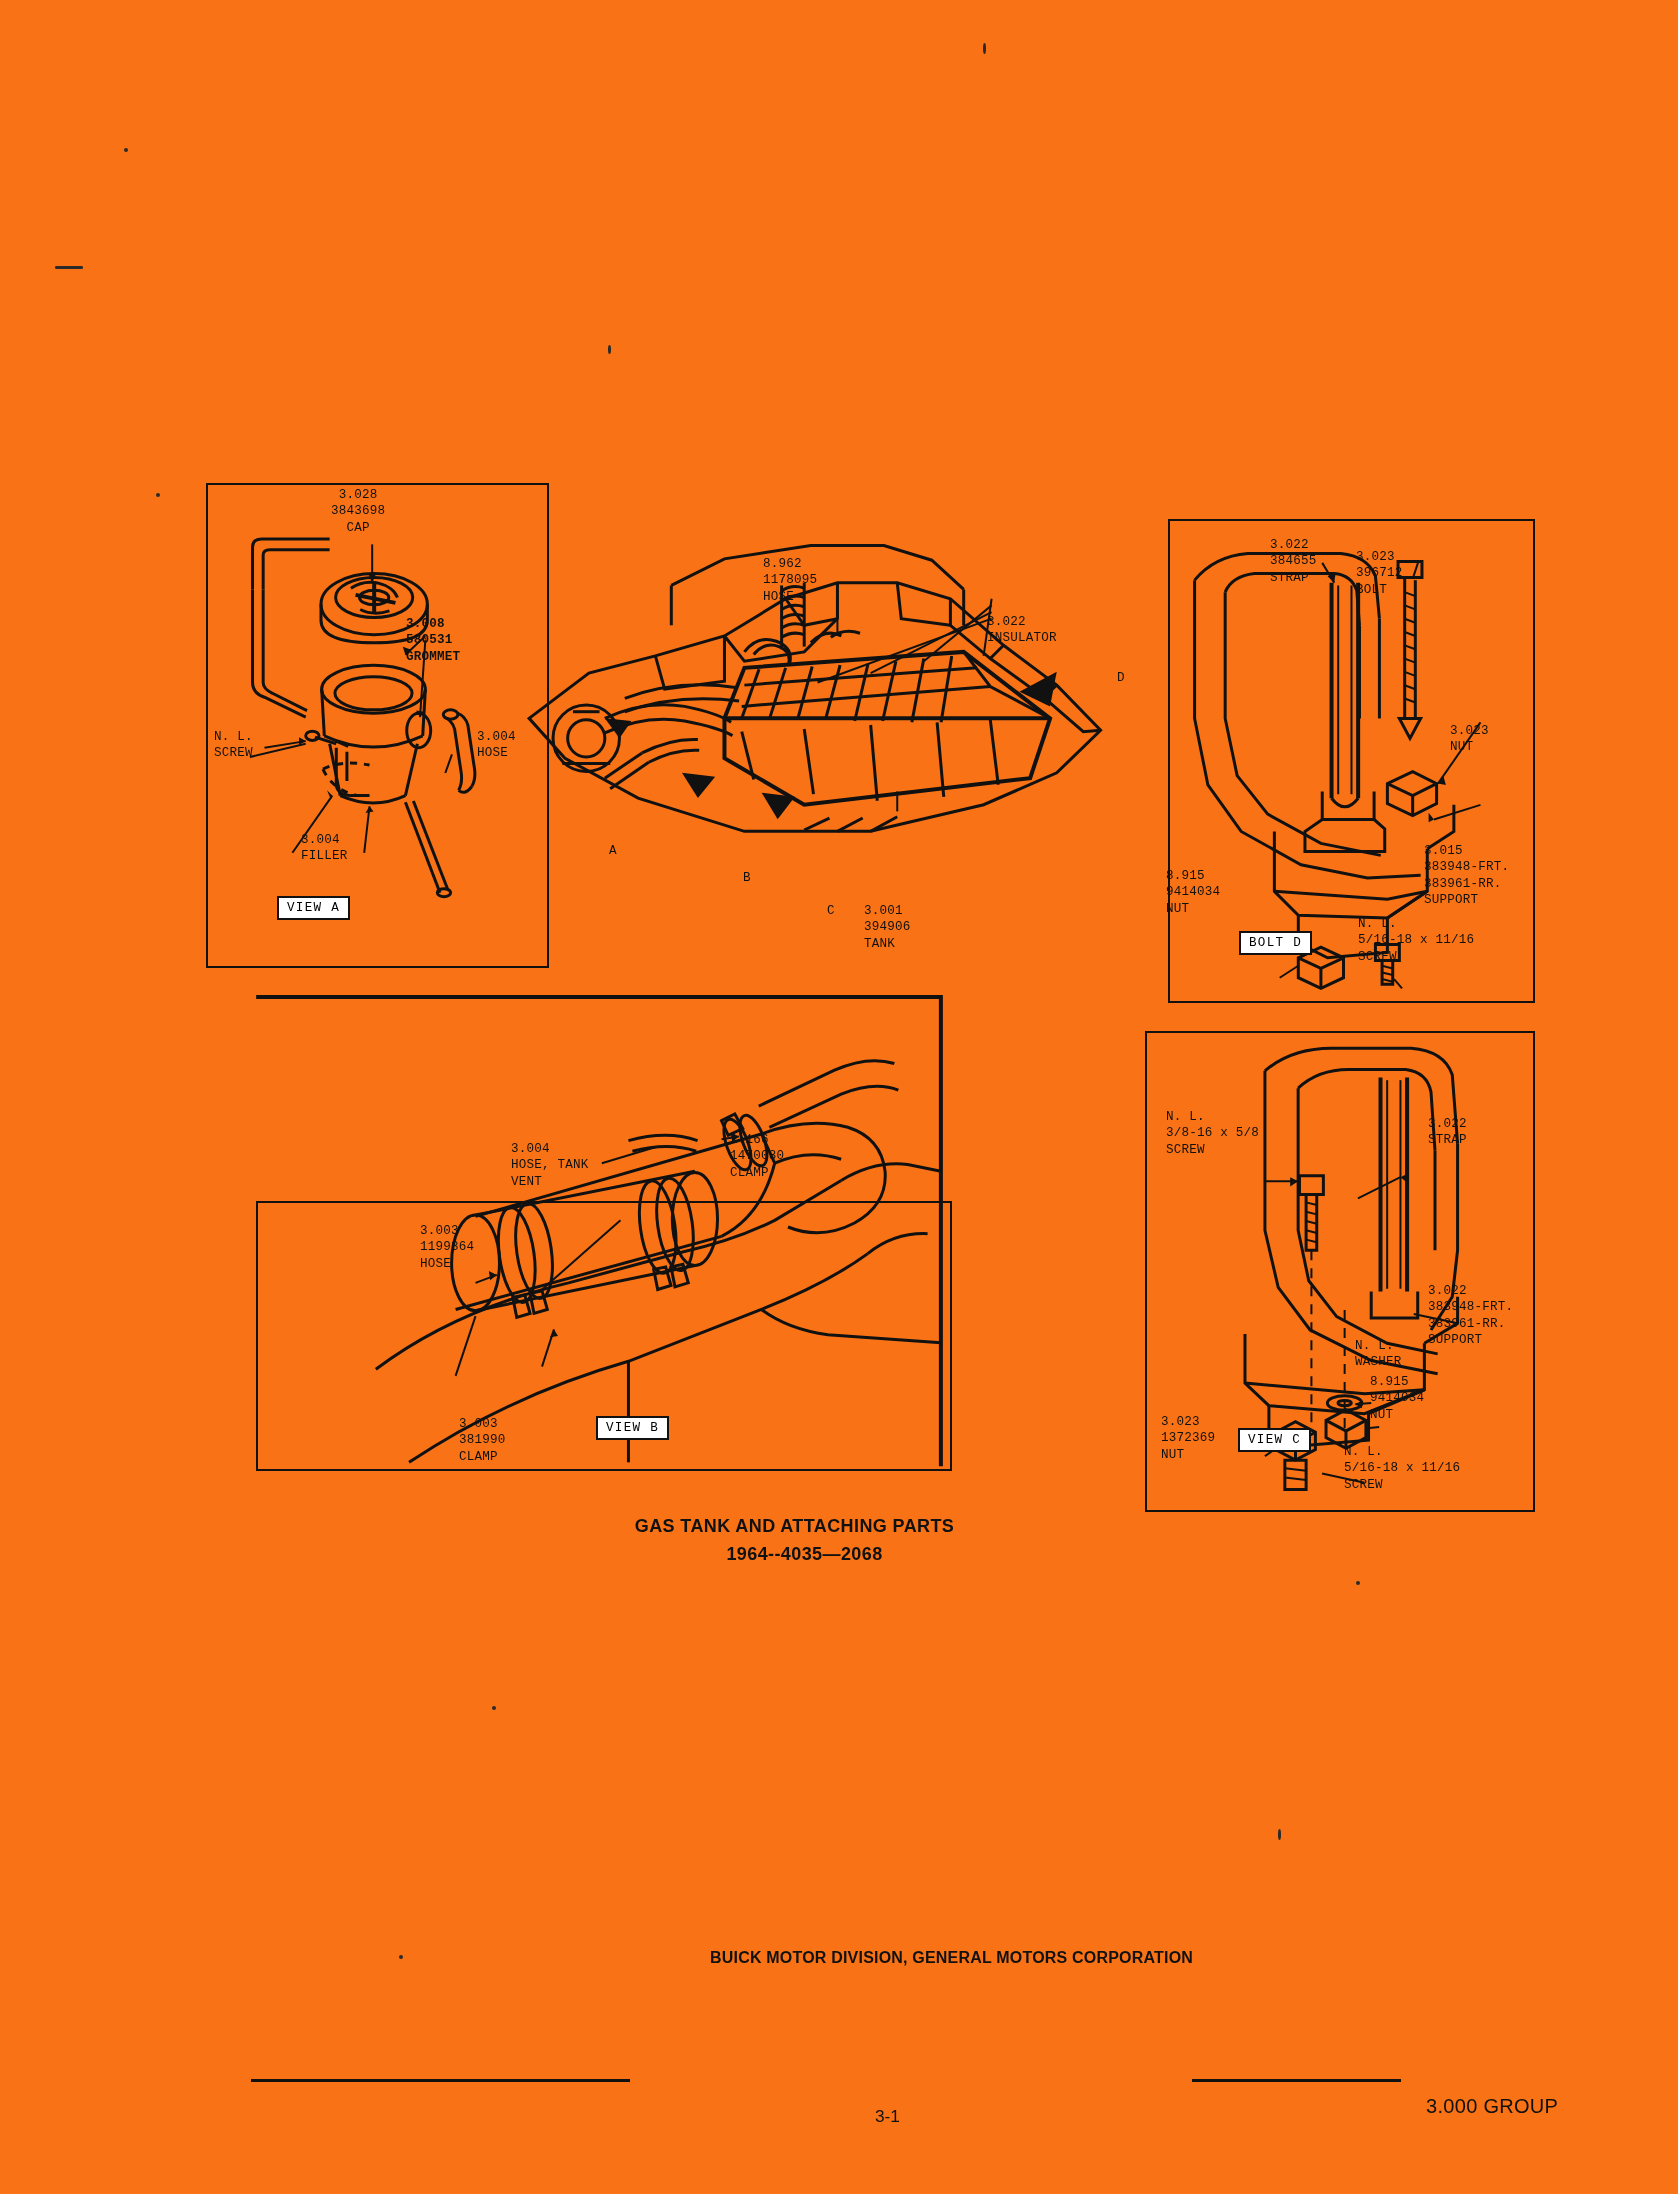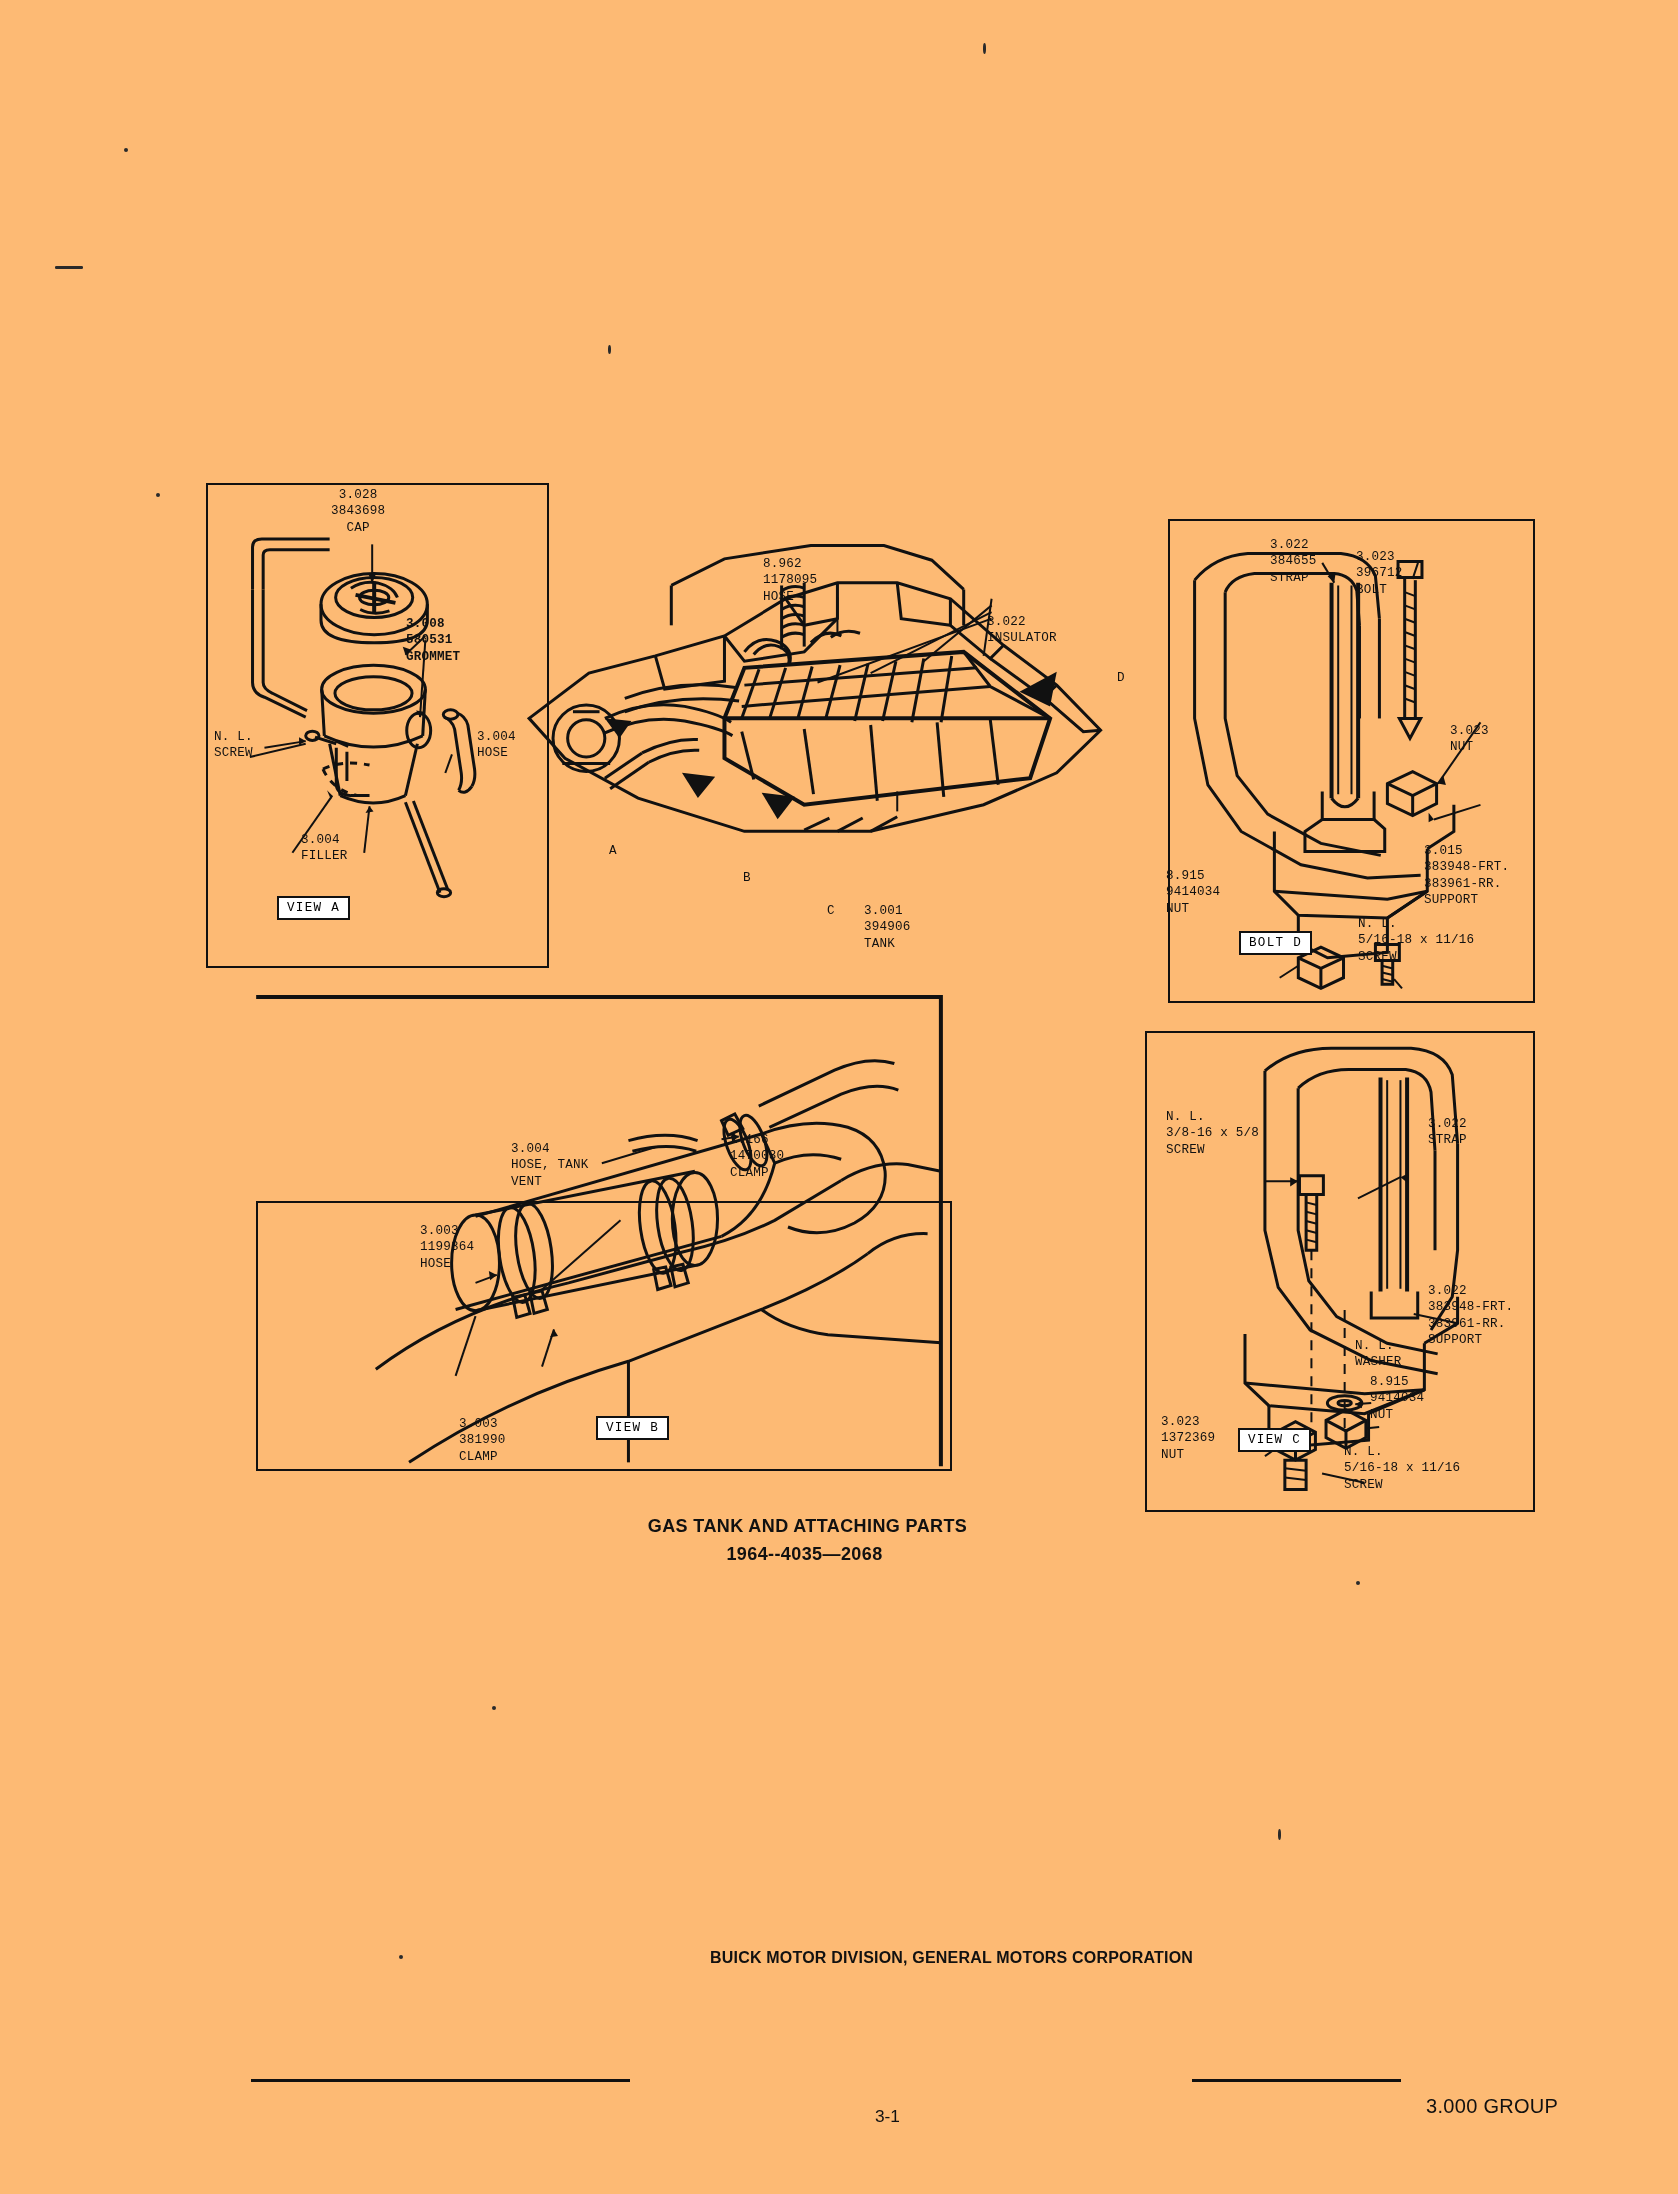--- a/index.html
+++ b/index.html
@@ -11,21 +11,21 @@
     width: 1679px;
     height: 2194px;
     position: relative;
     font-family: "Liberation Sans", sans-serif;
     color: #000;
     overflow: hidden;
   }
   .page {
     position: absolute;
     inset: 0;
-    background: #fdba74;
+    background: #f97316;
   }
 
   
   .lbl {
     position: absolute;
     font-family: "Liberation Mono", monospace;
     font-size: 12.6px;
     line-height: 1.30;
     letter-spacing: 0.2px;
     white-space: pre;
@@ -561,21 +561,21 @@
 9414034
 NUT</div>
   <div class="lbl" style="left:1161px; top:1414px;">3.023
 1372369
 NUT</div>
   <div class="lbl" style="left:1344px; top:1444px;">N. L.
 5/16-18 x 11/16
 SCREW</div>
   <div class="viewtag" style="left:1238px; top:1428px;">VIEW C</div>
 
-  <div class="caption" style="left:588px; top:1516px; width:439px;">GAS TANK AND ATTACHING PARTS</div>
+  <div class="caption" style="left:575px; top:1516px; width:439px;">GAS TANK AND ATTACHING PARTS</div>
   <div class="caption" style="left:585px; top:1544px; width:439px;">1964--4035—2068</div>
 
   <div class="footer-rule" style="left:251px; top:2079px; width:379px;"></div>
   <div class="footer-rule" style="left:1192px; top:2079px; width:209px;"></div>
   <div class="footer-text bold" style="left:710px; top:1949px;">BUICK MOTOR DIVISION, GENERAL MOTORS CORPORATION</div>
   <div class="page-num" style="left:875px; top:2106px;">3-1</div>
   <div class="footer-group" style="left:1426px; top:2095px;">3.000 GROUP</div>
 
 </div>
 

